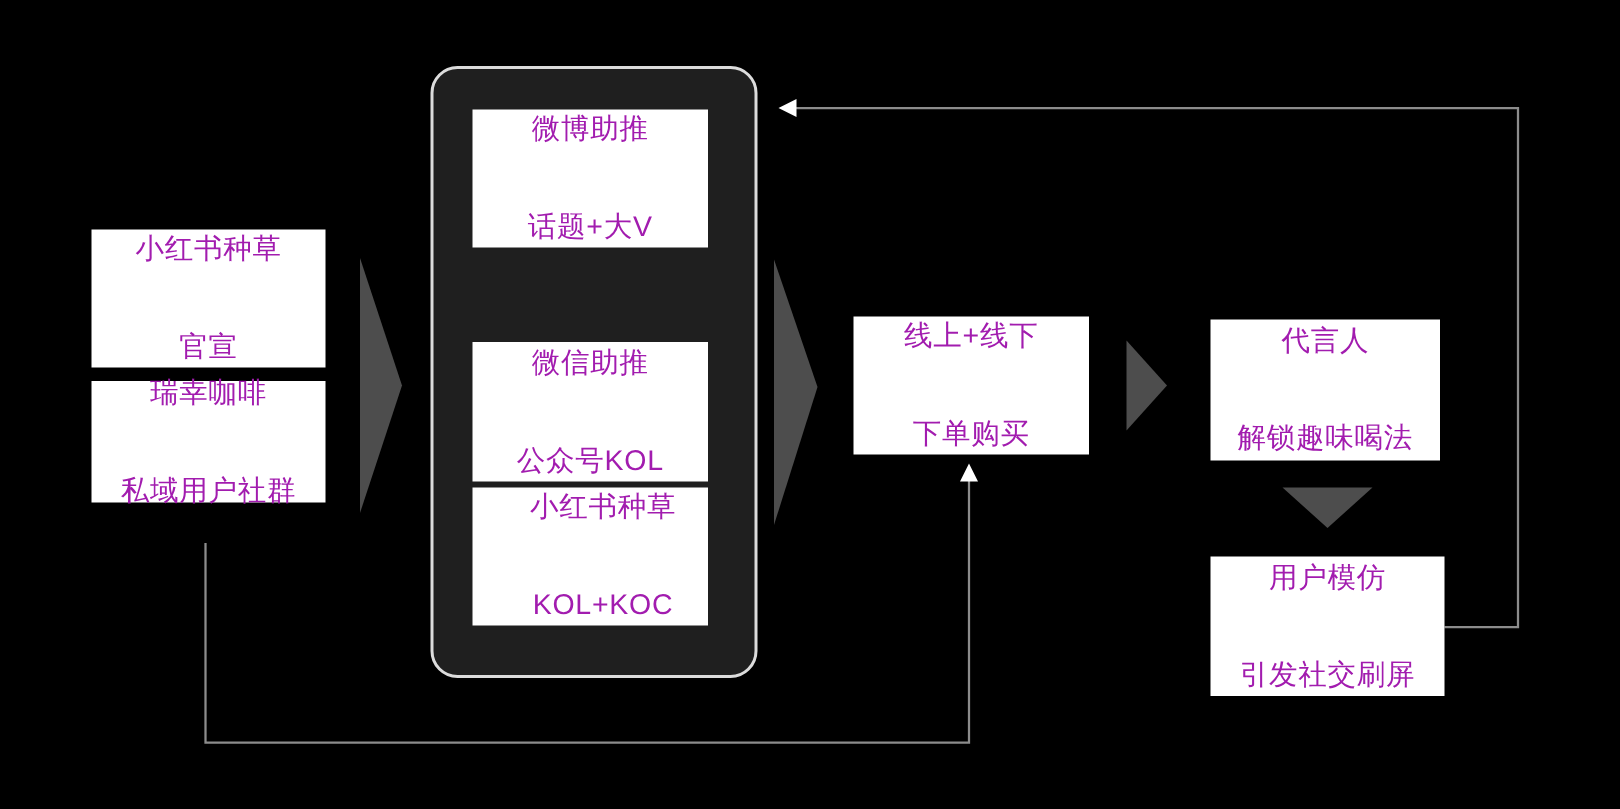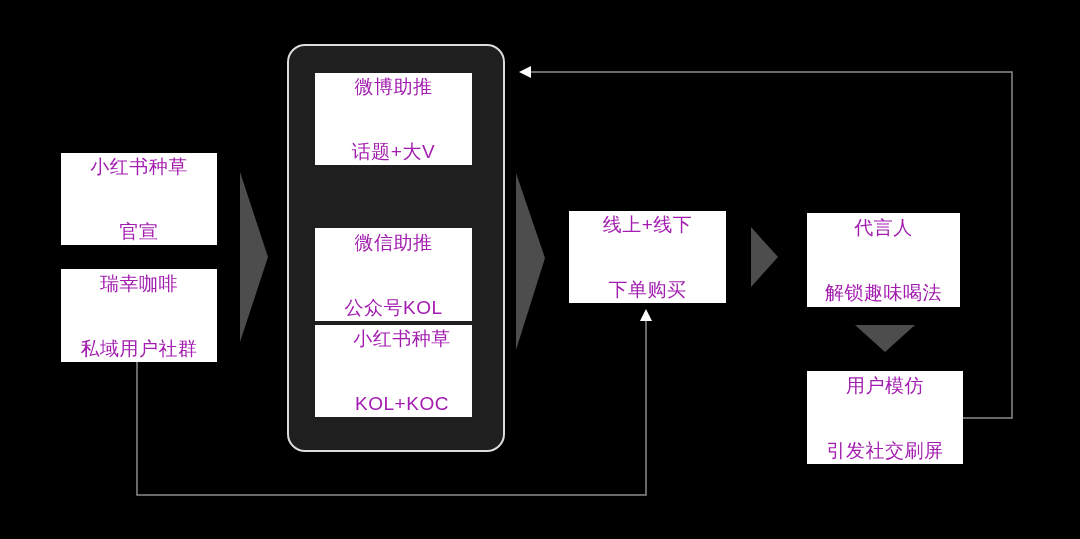--- a/index.html
+++ b/index.html
@@ -46,21 +46,21 @@
     line-height: 25px;
     letter-spacing: 0.5px;
     box-sizing: border-box;
     gap: 40px;
   }
   .node .line {
     display: block;
     white-space: nowrap;
   }
   .n-official   { left: 61px;  top: 153px; width: 156px; height: 92px; }
-  .n-community  { left: 61px;  top: 269px; width: 156px; height: 93px; }
+  .n-community  { left: 61px;  top: 254px; width: 156px; height: 81px; }
   .n-weibo      { left: 315px; top: 73px;  width: 157px; height: 92px; }
   .n-wechat     { left: 315px; top: 199px; width: 157px; height: 93px; margin-top: 29px; }
   .n-xhs        { left: 315px; top: 325px; width: 157px; height: 92px; padding-left: 17px; }
   .n-purchase   { left: 569px; top: 211px; width: 157px; height: 92px; }
   .n-spokesman  { left: 807px; top: 213px; width: 153px; height: 94px; }
   .n-imitation  { left: 807px; top: 371px; width: 156px; height: 93px; }
 </style>
 </head>
 <body>
 

